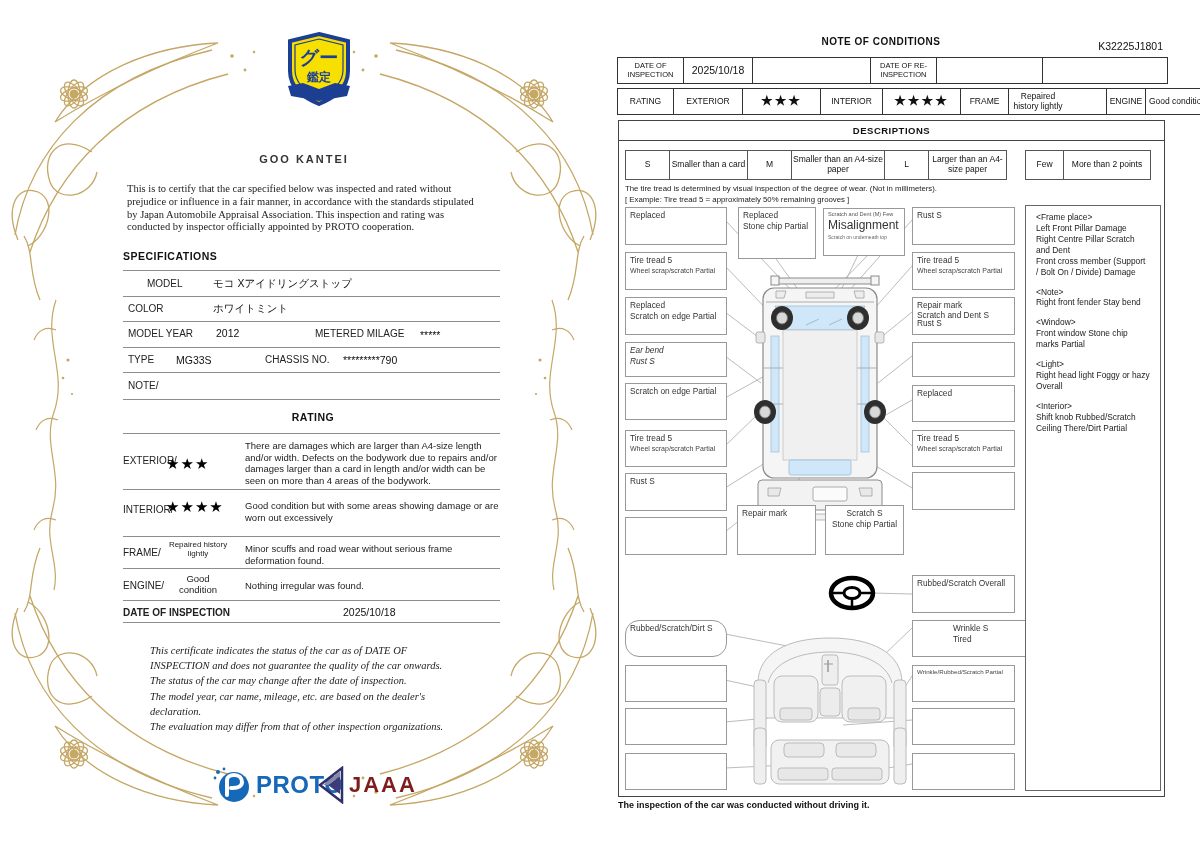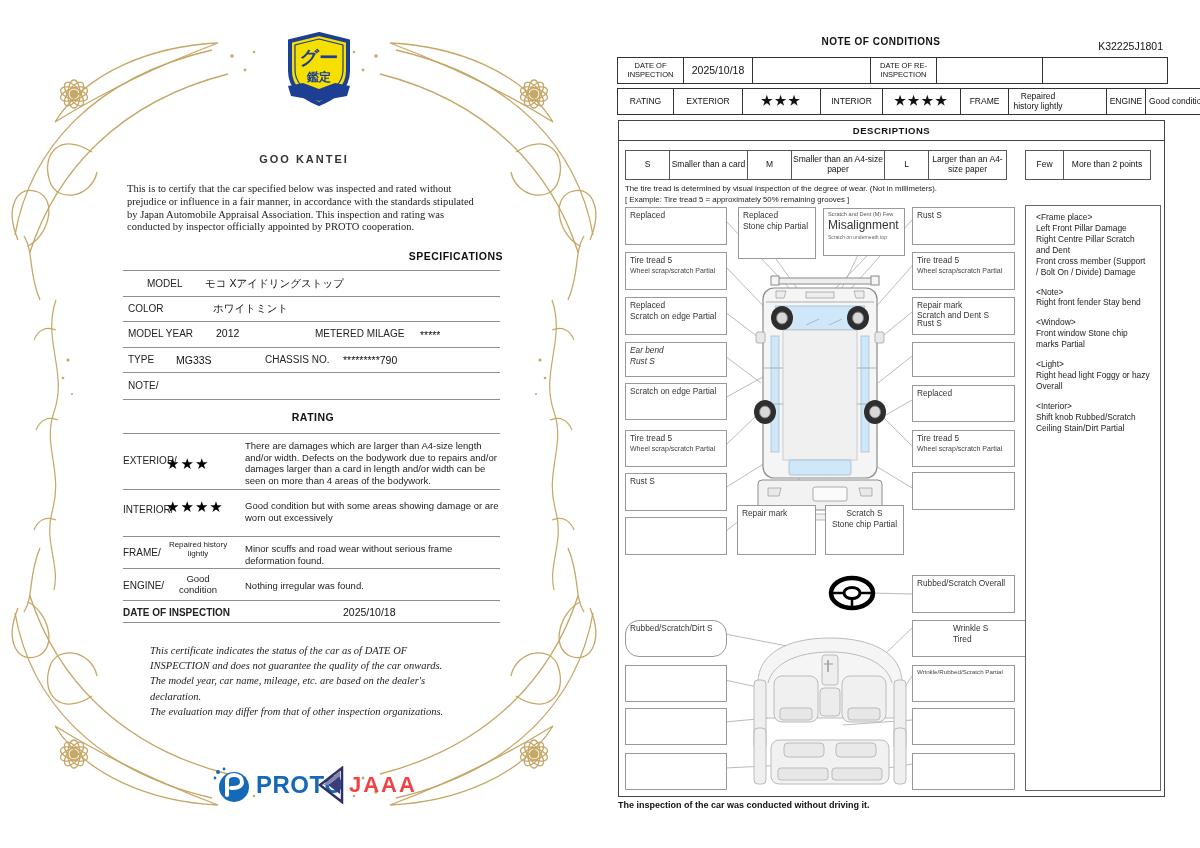--- a/index.html
+++ b/index.html
@@ -15,21 +15,21 @@
   .intro{font-size:10.5px;line-height:1.22;color:#222;}
   .h-spec{font-size:10.5px;font-weight:bold;letter-spacing:.5px;color:#111;}
   .hline{position:absolute;height:1px;background:#8d8d8d;}
   .lb{font-size:10px;color:#222;}
   .vl{font-size:10.5px;color:#111;}
   .stars{font-size:15px;color:#000;letter-spacing:1px;}
   .desc{font-size:9.5px;line-height:1.22;color:#222;}
   .small-grade{font-size:8px;line-height:1.15;color:#222;text-align:center;}
   .disc{font-size:10.5px;line-height:1.45;color:#222;font-style:italic;}
   .proto-txt{font-size:24px;font-weight:800;color:#1668b8;letter-spacing:.5px;}
-  .jaaa-txt{font-size:22px;font-weight:800;color:#ef4444;letter-spacing:2px;}
+  .jaaa-txt{font-size:22px;font-weight:800;color:#7f1d1d;letter-spacing:2px;}
   
   .page-r{position:absolute;left:608px;top:28px;width:584px;height:802px;font-family:"Liberation Sans",sans-serif;}
   .r-title{font-size:10px;font-weight:bold;letter-spacing:.5px;color:#111;}
   .r-id{font-size:10.5px;color:#111;}
   .tbl{position:absolute;display:flex;border:1px solid #333;background:#fff;}
   .cell{border-left:1px solid #333;display:flex;align-items:center;justify-content:center;
         text-align:center;font-size:8.5px;color:#111;line-height:1.1;}
   .cell:first-child{border-left:none;}
   .cell .two{font-size:7.5px;}
   .starcell{font-size:13px;letter-spacing:2px;font-weight:bold;}
@@ -108,30 +108,30 @@
 
   <div class="abs subt" style="left:0;top:153px;width:608px;text-align:center;">GOO KANTEI</div>
 
   <div class="abs intro ser" style="left:127px;top:183px;width:400px;">
     <div>This is to certify that the car specified below was inspected and rated without</div>
     <div>prejudice or influence in a fair manner, in accordance with the standards stipulated</div>
     <div>by Japan Automobile Appraisal Association. This inspection and rating was</div>
     <div>conducted by inspector officially appointed by PROTO cooperation.</div>
   </div>
 
-  <div class="abs h-spec" style="left:123px;top:250px;width:380px;text-align:right;">SPECIFICATIONS</div>
+  <div class="abs h-spec" style="left:123px;top:250px;width:380px;text-align:left;">SPECIFICATIONS</div>
   <div class="hline" style="left:123px;top:270px;width:377px;"></div>
   <div class="hline" style="left:123px;top:296px;width:377px;"></div>
   <div class="hline" style="left:123px;top:321px;width:377px;"></div>
   <div class="hline" style="left:123px;top:347px;width:377px;"></div>
   <div class="hline" style="left:123px;top:372px;width:377px;"></div>
   <div class="hline" style="left:123px;top:399px;width:377px;"></div>
 
   <div class="abs lb" style="left:147px;top:278px;">MODEL</div>
-  <div class="abs vl" style="left:205px;top:277px;">モコ Xアイドリングストップ</div>
+  <div class="abs vl" style="left:213px;top:277px;">モコ Xアイドリングストップ</div>
   <div class="abs lb" style="left:128px;top:303px;">COLOR</div>
   <div class="abs vl" style="left:213px;top:302px;">ホワイトミント</div>
   <div class="abs lb" style="left:128px;top:328px;">MODEL YEAR</div>
   <div class="abs vl" style="left:216px;top:327px;">2012</div>
   <div class="abs lb" style="left:315px;top:328px;">METERED MILAGE</div>
   <div class="abs vl" style="left:420px;top:329px;">*****</div>
   <div class="abs lb" style="left:128px;top:354px;">TYPE</div>
   <div class="abs vl" style="left:176px;top:354px;">MG33S</div>
   <div class="abs lb" style="left:265px;top:354px;">CHASSIS NO.</div>
   <div class="abs vl" style="left:343px;top:354px;">*********790</div>
@@ -160,20 +160,21 @@
   <div class="abs lb" style="left:123px;top:580px;">ENGINE/</div>
   <div class="abs small-grade" style="left:168px;top:574px;width:60px;font-size:9.5px;">Good condition</div>
   <div class="abs desc" style="left:245px;top:580px;width:258px;">Nothing irregular was found.</div>
 
   <div class="abs lb" style="left:123px;top:607px;font-weight:bold;">DATE OF INSPECTION</div>
   <div class="abs vl" style="left:343px;top:606px;">2025/10/18</div>
 
   <div class="abs disc ser" style="left:150px;top:643px;width:340px;">
     <div>This certificate indicates the status of the car as of DATE OF</div>
     <div>INSPECTION and does not guarantee the quality of the car onwards.</div>
+    <div>The status of the car may change after the date of inspection.</div>
     <div>The model year, car name, mileage, etc. are based on the dealer's</div>
     <div>declaration.</div>
     <div>The evaluation may differ from that of other inspection organizations.</div>
   </div>
 
   <div class="abs" style="left:212px;top:766px;display:flex;align-items:center;z-index:2;">
     <svg width="40" height="38" viewBox="0 0 40 38">
       <circle cx="6" cy="6" r="2" fill="#1668b8"></circle>
       <circle cx="12" cy="3" r="1.4" fill="#1668b8"></circle>
       <circle cx="3" cy="12" r="1.4" fill="#1668b8"></circle>
@@ -442,18 +443,18 @@
       <div>&lt;Window&gt;</div>
       <div>Front window Stone chip marks Partial</div>
     </div>
     <div class="sec">
       <div>&lt;Light&gt;</div>
       <div>Right head light Foggy or hazy Overall</div>
     </div>
     <div class="sec">
       <div>&lt;Interior&gt;</div>
       <div>Shift knob Rubbed/Scratch</div>
-      <div>Ceiling Stain/Dirt Partial</div>
+      <div>Ceiling There/Dirt Partial</div>
     </div>
   </div>
 
   <div class="abs footer" style="left:10px;top:772px;">The inspection of the car was conducted without driving it.</div>
 </div>
 
 </body></html>

